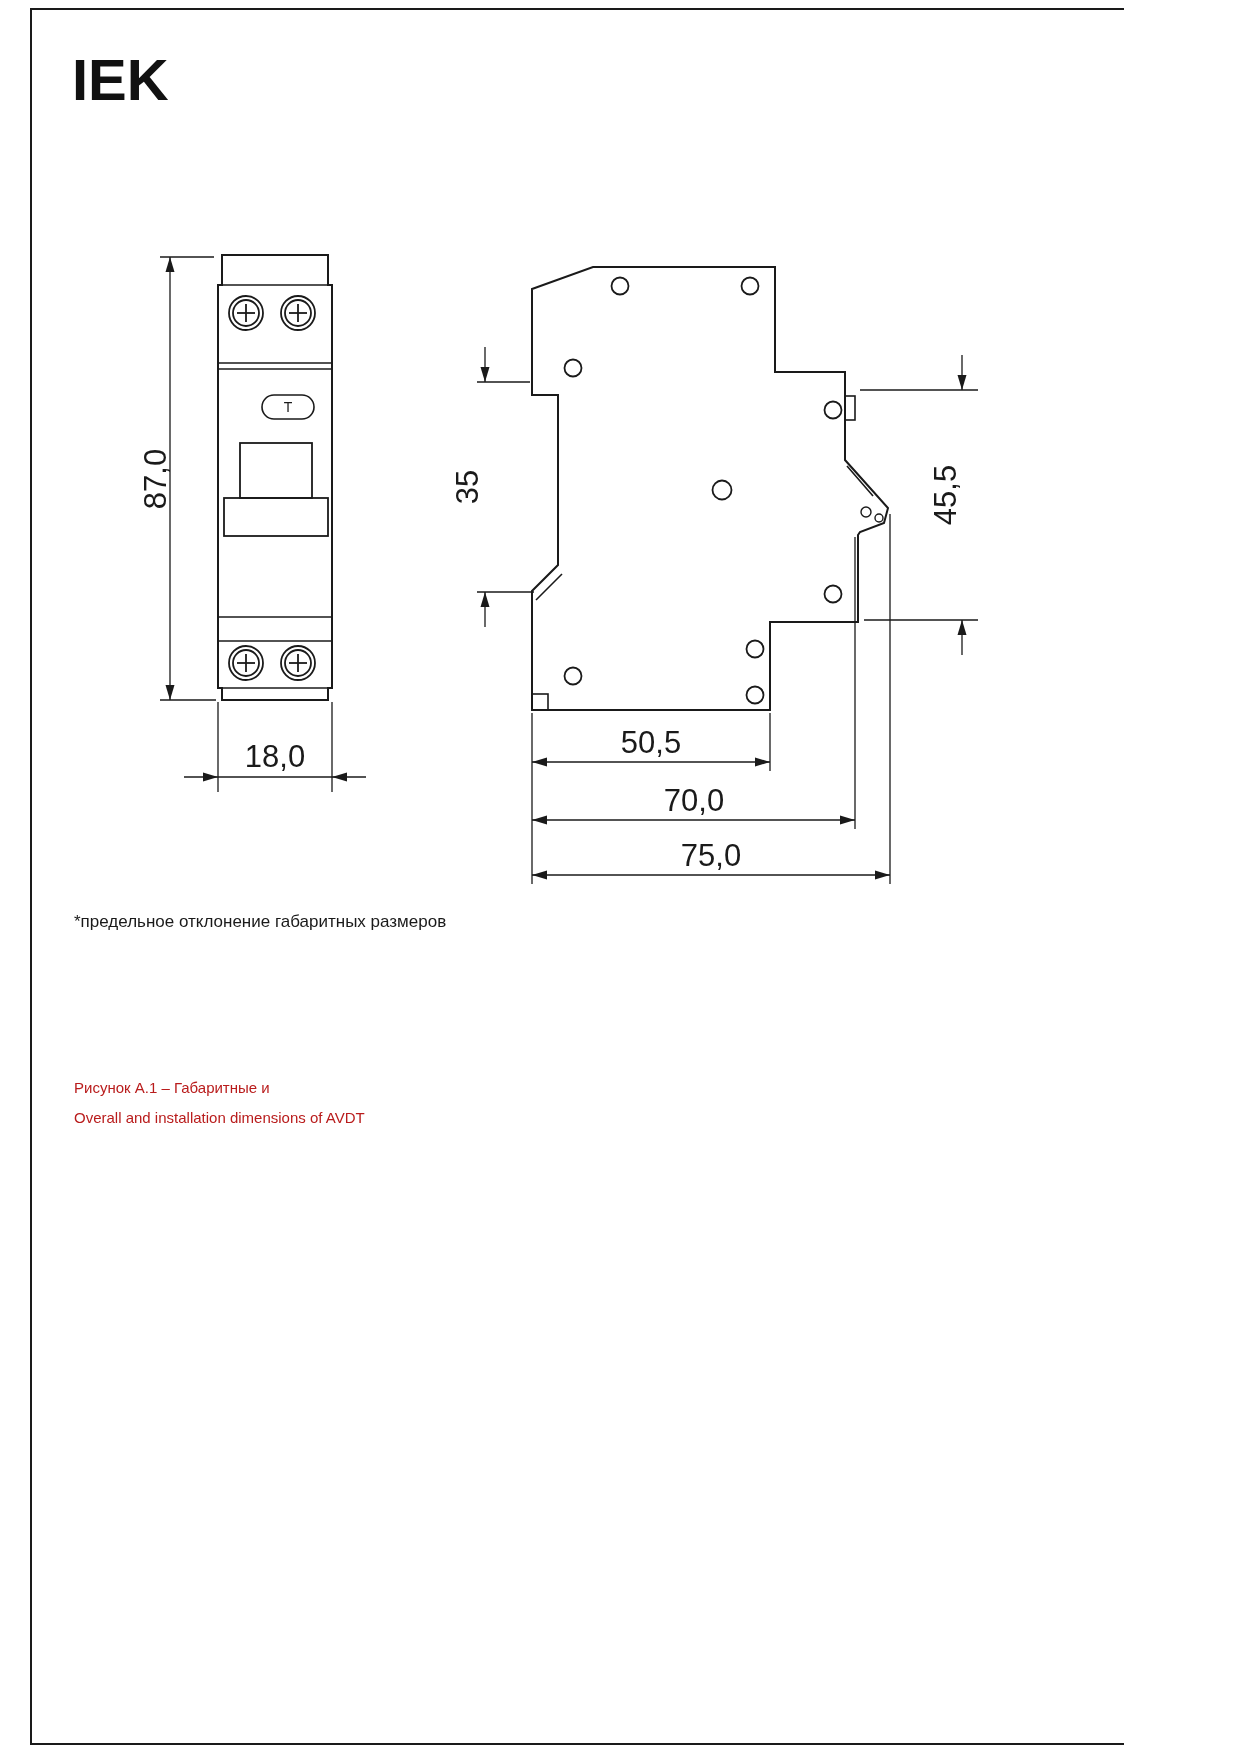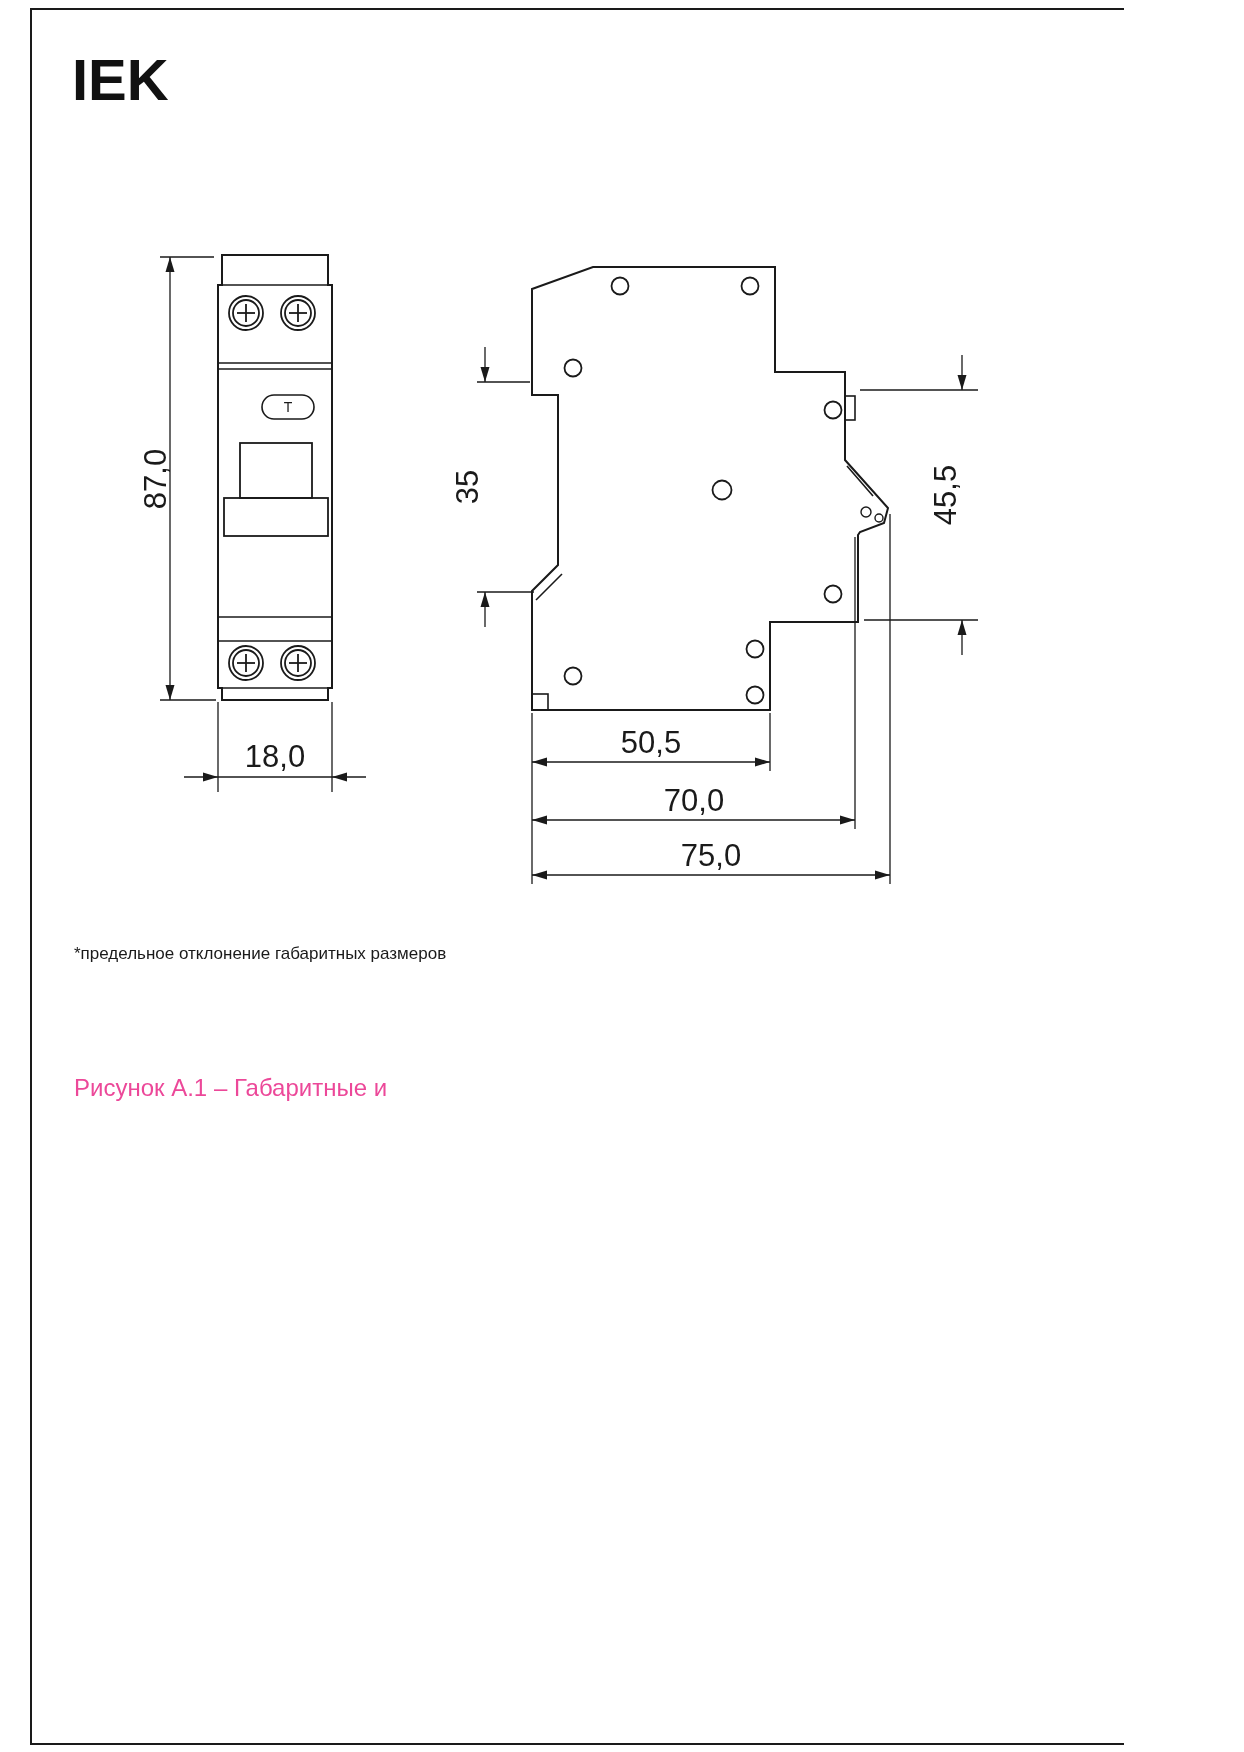--- a/index.html
+++ b/index.html
@@ -36,31 +36,31 @@
   }
   svg.drawing text {
     font-family: "Liberation Sans", sans-serif;
     fill: #1a1a1a;
     stroke: none;
   }
   .dim-label { font-size: 31px; }
   .test-label { font-size: 14px; }
   .note {
     position: absolute;
-    left: 74px; top: 940px;
+    left: 74px; top: 908px;
     font-size: 17px;
     line-height: 27px;
     color: #1a1a1a;
   }
   .caption {
     position: absolute;
     left: 74px; top: 1073px;
-    font-size: 24px;
+    font-size: 15px;
     line-height: 30px;
-    color: #ec4899;
+    color: #b91c1c;
   }
 </style>
 </head>
 <body>
 
 <div class="page">
   <div class="frame"></div>
 
   <div class="logo">IEK</div>
 
@@ -190,14 +190,15 @@
     <text class="dim-label" x="694" y="811" text-anchor="middle">70,0</text>
     <text class="dim-label" x="711" y="866" text-anchor="middle">75,0</text>
   </svg>
 
   <div class="note">
     <div>*предельное отклонение габаритных размеров</div>
   </div>
 
   <div class="caption">
     <div>Рисунок А.1 – Габаритные и</div>
+    <div>Overall and installation dimensions of AVDT</div>
   </div>
 </div>
 
 </body></html>

